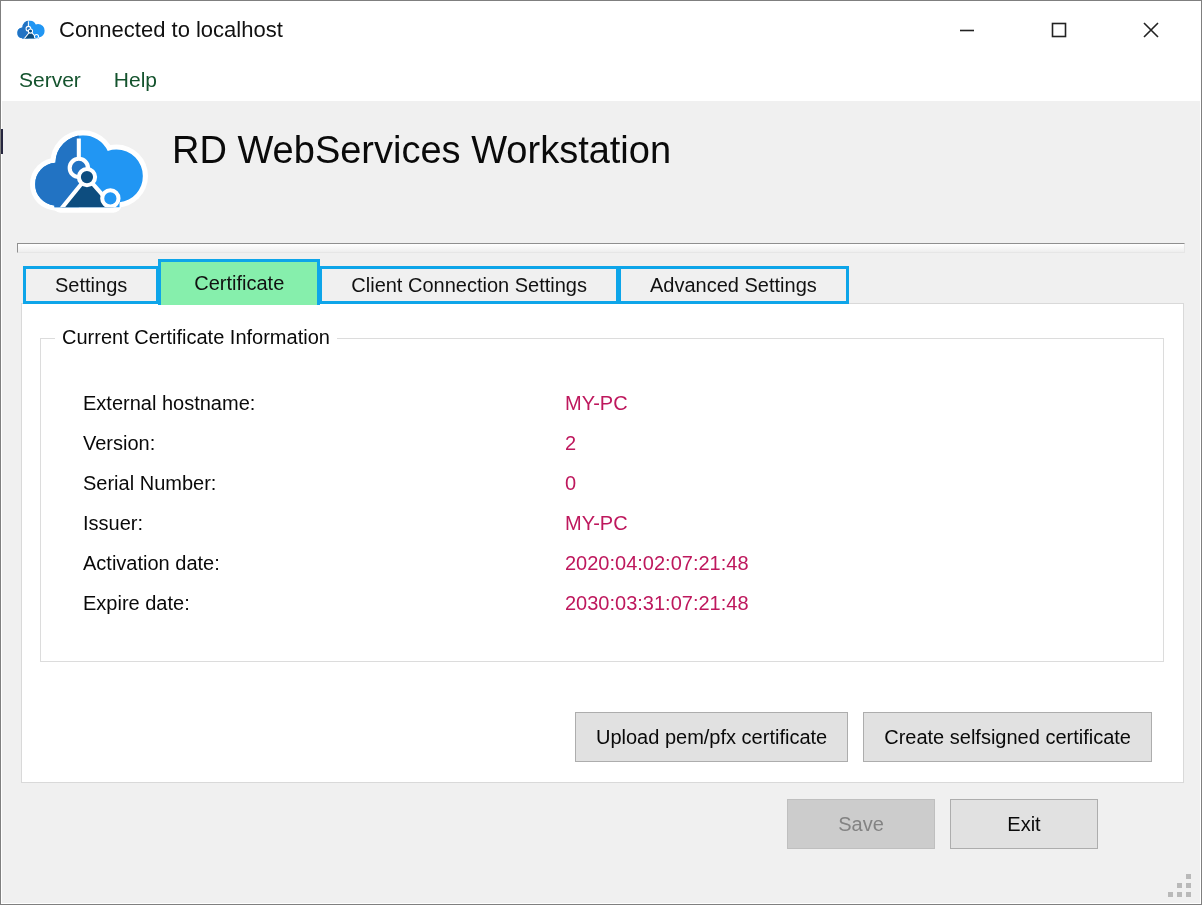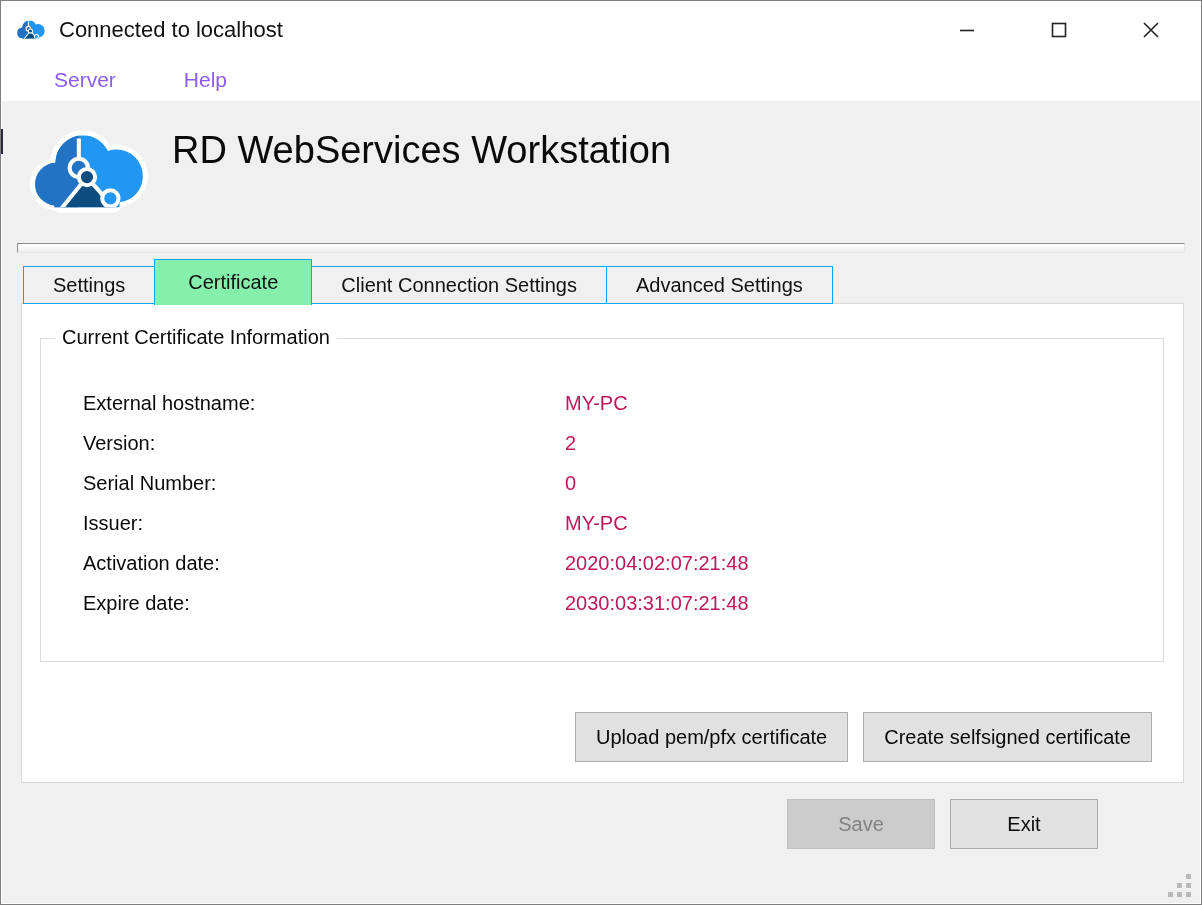--- a/index.html
+++ b/index.html
@@ -9,37 +9,37 @@
     border:1px solid #7f7f7f; background:#ffffff; overflow:hidden;
   }
   
   .titlebar { position:absolute; top:0; left:0; right:0; height:58px; background:#fff; display:flex; align-items:center; padding-left:14px; }
   .titlebar-icon { width:32px; height:26px; flex:0 0 auto; }
   .titlebar-title { font-size:22px; color:#111; margin-left:12px; }
   .window-controls { position:absolute; top:0; right:4px; width:276px; height:58px; display:flex; }
   .ctrl-btn { flex:1; display:flex; align-items:center; justify-content:center; cursor:default; }
   
   .menubar { position:absolute; top:58px; left:1px; right:1px; height:42px; background:#fff; display:flex; align-items:center; padding-left:17px; gap:33px; }
-  .menu-item { font-size:21px; color:#8b5cf6;margin-left:35px; }
+  .menu-item { font-size:21px; color:#14532d; }
   
   .app-body { position:absolute; top:100px; left:1px; right:1px; bottom:1px; background:#f0f0f0; }
   .logo { position:absolute; left:28px; top:20px; width:118px; height:104px; }
   .app-title { position:absolute; left:170px; top:28px; font-size:38px; color:#0a0a0a; }
   .progress-bar {
     position:absolute; left:15px; top:142px; width:1168px; height:10px;
     background:linear-gradient(#ffffff, #eeeeee);
     border-top:1px solid #8f8f8f; border-left:1px solid #8f8f8f;
     border-right:1px solid #e6e6e6; border-bottom:1px solid #e6e6e6;
   }
   .edge-notch { position:absolute; left:0; top:128px; width:2px; height:25px; background:#26263f; }
   
   .tabs { position:absolute; left:21px; top:158px; height:45px; display:flex; align-items:flex-start; z-index:3; }
   .tab {
     height:38px; margin-top:7px; padding:0 29px; display:flex; align-items:center;
-    font-size:20px; color:#111; background:#f0f0f0; border:1px solid #0ea5e9; margin-left:-1px;
+    font-size:20px; color:#111; background:#f0f0f0; border:3px solid #0ea5e9; margin-left:-1px;
   }
   .tab:first-child { margin-left:0; }
   .tab.active {
     height:46px; margin-top:0; background:#86efac; border-bottom:none; z-index:4; position:relative; padding:0 33px;
   }
   .tabpage {
     position:absolute; left:19px; top:202px; width:1163px; height:480px;
     background:#fff; border:1px solid #d9d9d9; z-index:2;
   }
   

